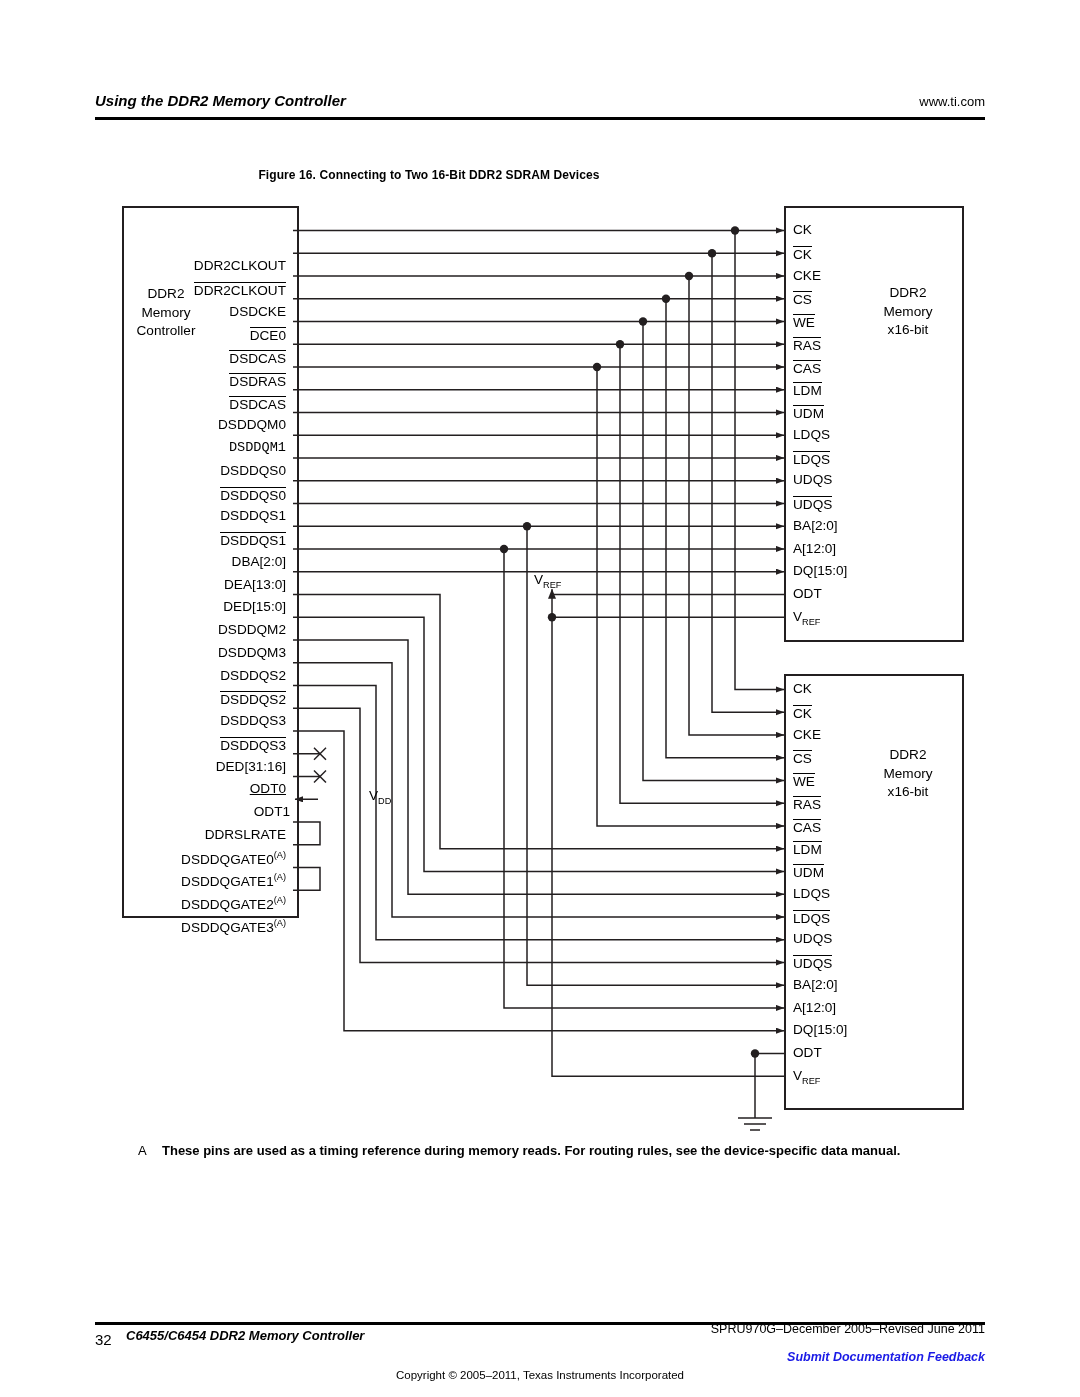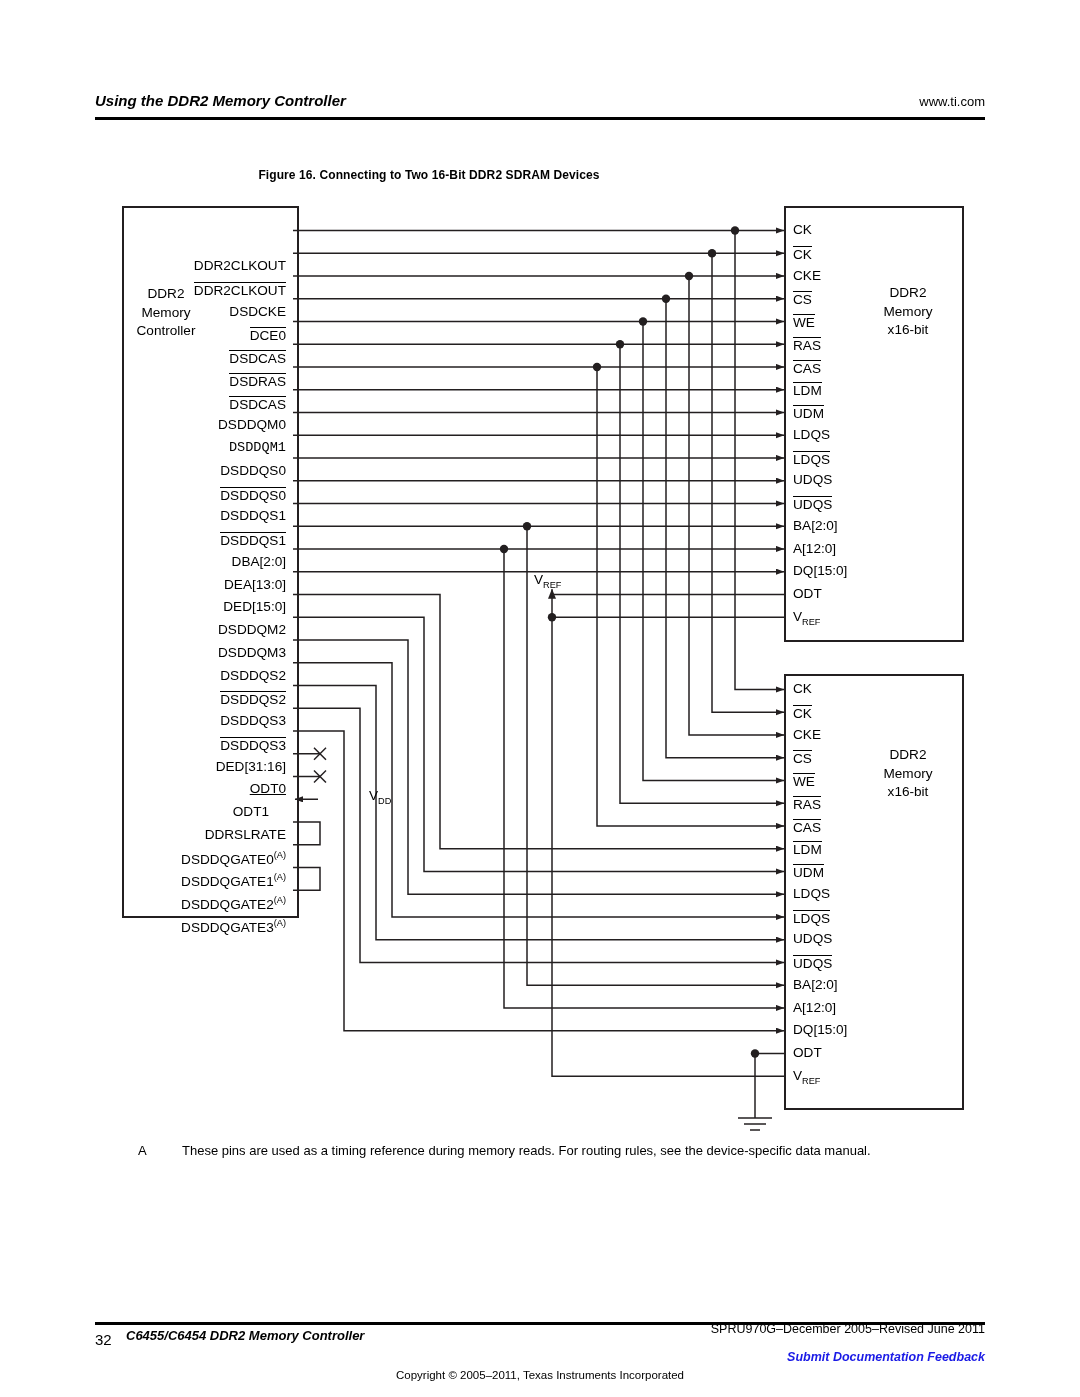--- a/index.html
+++ b/index.html
@@ -27,21 +27,21 @@
   .sup{font-size:9.2px;vertical-align:super;}
   .sub{font-size:9.2px;vertical-align:sub;}
 
   .blktitle{position:absolute;font-size:13.6px;text-align:center;line-height:18.5px;white-space:nowrap;}
 
   .vreflbl{position:absolute;font-size:13.6px;white-space:nowrap;}
 
   
   #fnote{position:absolute;left:138px;top:1141px;width:860px;font-size:13px;line-height:19px;}
   #fnote .mk{position:absolute;left:0;top:0;}
-  #fnote .tx{margin-left:44px;display:block;}
+  #fnote .tx{margin-left:24px;display:block;font-weight:bold;}
 
   
   #ftr{position:absolute;left:95px;top:1322px;width:890px;}
   #ftr .rule{position:absolute;left:0;top:0;width:890px;height:3px;background:#000;}
   #ftr .pg{position:absolute;left:0;top:9px;font-size:15px;}
   #ftr .doc{position:absolute;left:31px;top:6px;font-size:13px;font-style:italic;font-weight:600;}
   #ftr .sp{position:absolute;right:0;top:0;font-size:12.5px;text-align:center;}
   #ftr .fb{position:absolute;right:0;top:28px;font-size:12.5px;font-style:italic;
            font-weight:bold;color:#1a1ae6;}
   #ftr .cp{position:absolute;left:0;top:47px;width:890px;text-align:center;font-size:11.5px;}
@@ -180,21 +180,21 @@
       <div class="plabel r" style="left: 128px; width: 158px; top: 541.5px;">DEA[13:0]</div>
       <div class="plabel r" style="left: 128px; width: 158px; top: 564.25px;">DED[15:0]</div>
       <div class="plabel r" style="left: 128px; width: 158px; top: 587px;">DSDDQM2</div>
       <div class="plabel r" style="left: 128px; width: 158px; top: 609.75px;">DSDDQM3</div>
       <div class="plabel r" style="left: 128px; width: 158px; top: 632.5px;">DSDDQS2</div>
       <div class="plabel r" style="left: 128px; width: 158px; top: 655.25px;"><span class="ovl">DSDDQS2</span></div>
       <div class="plabel r" style="left: 128px; width: 158px; top: 678px;">DSDDQS3</div>
       <div class="plabel r" style="left: 128px; width: 158px; top: 700.75px;"><span class="ovl">DSDDQS3</span></div>
       <div class="plabel r" style="left: 128px; width: 158px; top: 723.5px;">DED[31:16]</div>
       <div class="plabel r" style="left: 128px; width: 158px; top: 746.25px; text-decoration: underline;">ODT0</div>
-      <div class="plabel r" style="left: 111px; width: 158px; top: 769px;">ODT1</div>
+      <div class="plabel r" style="left: 132px; width: 158px; top: 769px;">ODT1</div>
       <div class="plabel r" style="left: 128px; width: 158px; top: 791.75px;">DDRSLRATE</div>
       <div class="plabel r" style="left: 128px; width: 158px; top: 814.5px;">DSDDQGATE0<span class="sup">(A)</span></div>
       <div class="plabel r" style="left: 128px; width: 158px; top: 837.25px;">DSDDQGATE1<span class="sup">(A)</span></div>
       <div class="plabel r" style="left: 128px; width: 158px; top: 860px;">DSDDQGATE2<span class="sup">(A)</span></div>
       <div class="plabel r" style="left: 128px; width: 158px; top: 882.75px;">DSDDQGATE3<span class="sup">(A)</span></div>
     </div>
   <div id="mem1pins">
       <div class="plabel" style="left: 793px; top: 223px;">CK</div>
       <div class="plabel" style="left: 793px; top: 245.75px;"><span class="ovl">CK</span></div>
       <div class="plabel" style="left: 793px; top: 268.5px;">CKE</div>

